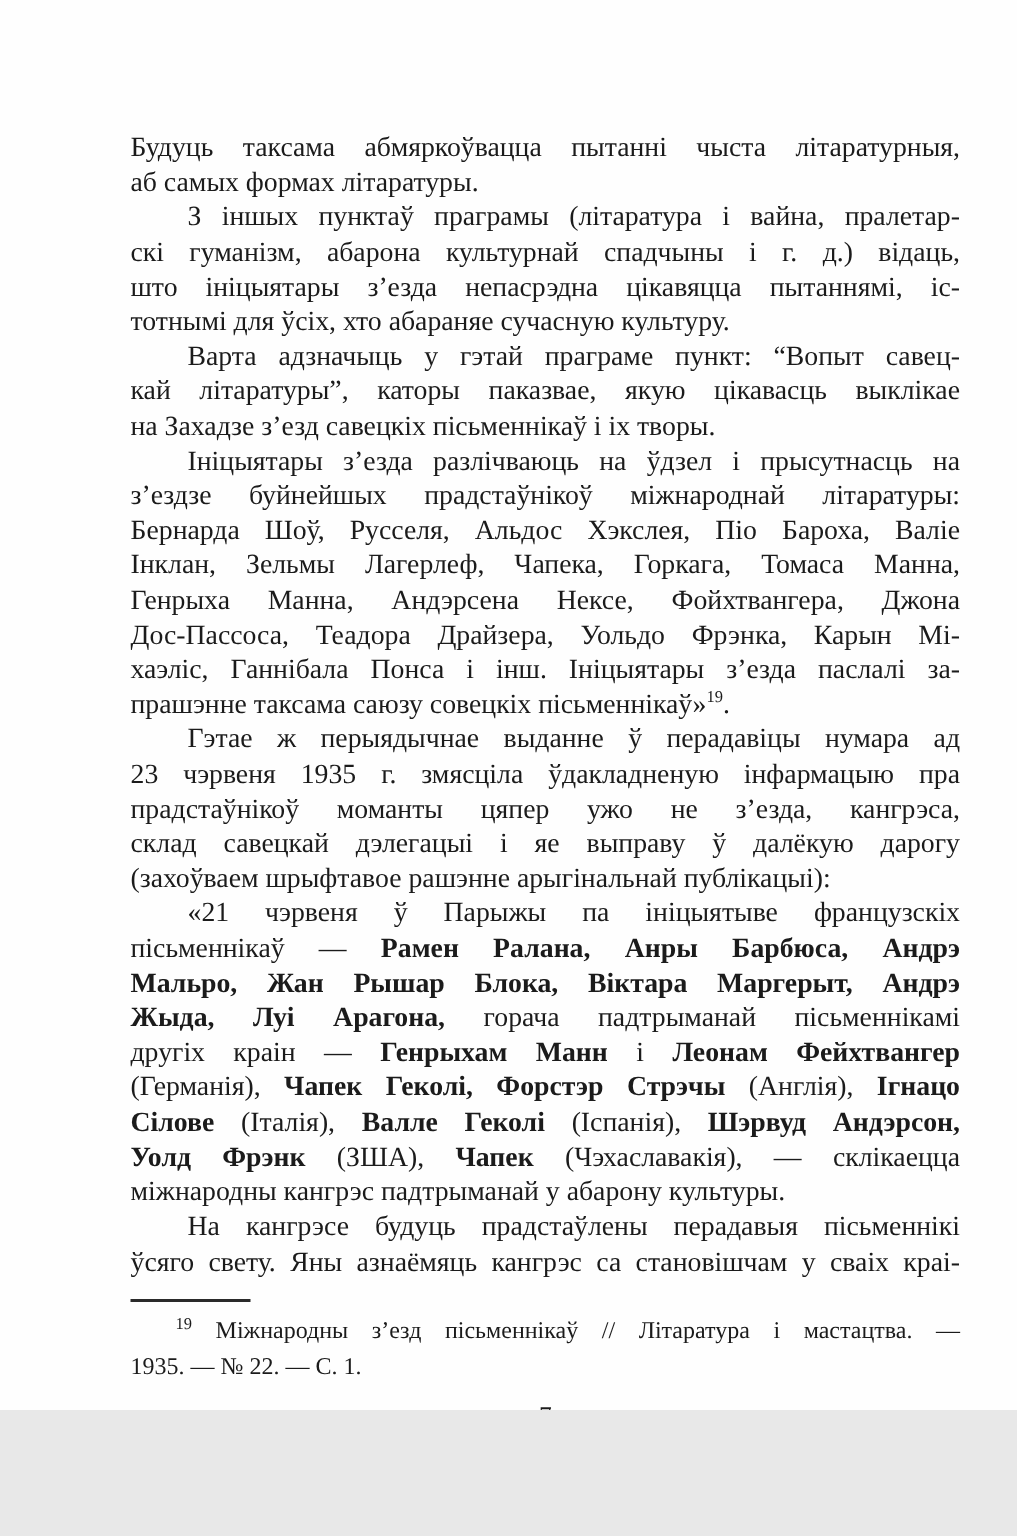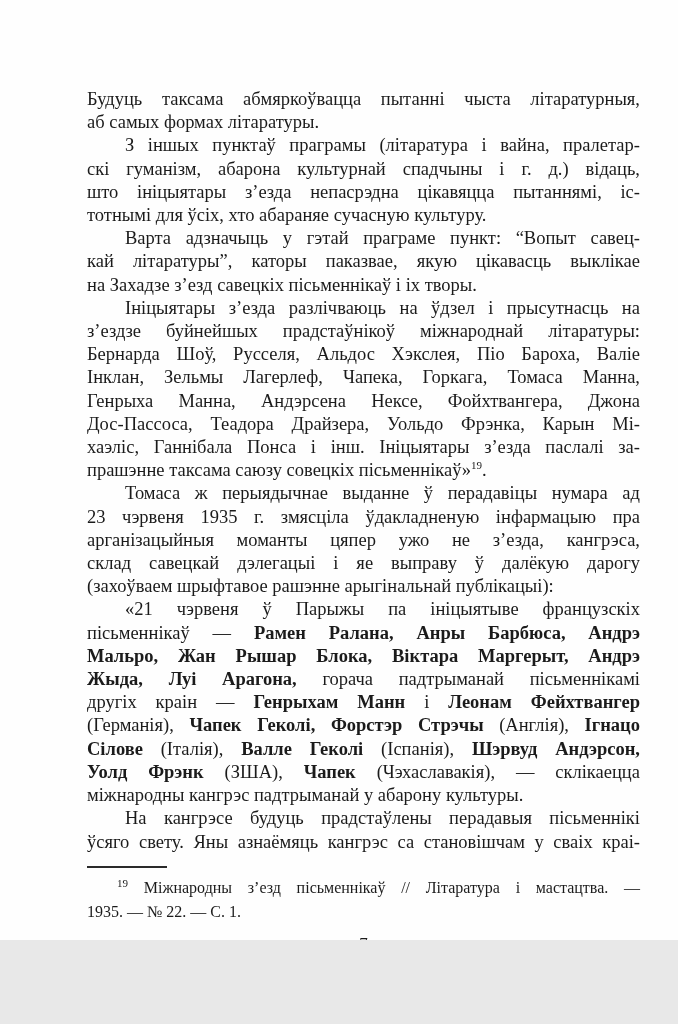--- a/index.html
+++ b/index.html
@@ -90,23 +90,23 @@
         <div class="line indent"><span>Ініцыятары з’езда разлічваюць на ўдзел і прысутнасць на</span></div>
         <div class="line"><span>з’ездзе буйнейшых прадстаўнікоў міжнароднай літаратуры:</span></div>
         <div class="line"><span>Бернарда Шоў, Русселя, Альдос Хэкслея, Піо Бароха, Валіе</span></div>
         <div class="line"><span>Інклан, Зельмы Лагерлеф, Чапека, Горкага, Томаса Манна,</span></div>
         <div class="line"><span>Генрыха Манна, Андэрсена Нексе, Фойхтвангера, Джона</span></div>
         <div class="line"><span>Дос-Пассоса, Теадора Драйзера, Уольдо Фрэнка, Карын Мі-</span></div>
         <div class="line"><span>хаэліс, Ганнібала Понса і інш. Ініцыятары з’езда паслалі за-</span></div>
         <div class="line last"><span>прашэнне таксама саюзу совецкіх пісьменнікаў»</span><span class="sup">19</span><span>.</span></div>
       </div>
       <div class="paragraph">
-        <div class="line indent"><span>Томаса ж перыядычнае выданне ў перадавіцы нумара ад</span></div>
+        <div class="line indent"><span>Гэтае ж перыядычнае выданне ў перадавіцы нумара ад</span></div>
         <div class="line"><span>23 чэрвеня 1935 г. змясціла ўдакладненую інфармацыю пра</span></div>
-        <div class="line"><span>арганізацыйныя моманты цяпер ужо не з’езда, кангрэса,</span></div>
+        <div class="line"><span>прадстаўнікоў моманты цяпер ужо не з’езда, кангрэса,</span></div>
         <div class="line"><span>склад савецкай дэлегацыі і яе выправу ў далёкую дарогу</span></div>
         <div class="line last"><span>(захоўваем шрыфтавое рашэнне арыгінальнай публікацыі):</span></div>
       </div>
       <div class="paragraph">
         <div class="line indent"><span>«21 чэрвеня ў Парыжы па ініцыятыве французскіх</span></div>
         <div class="line"><span>пісьменнікаў — </span><span class="bold">Рамен Ралана, Анры Барбюса, Андрэ</span></div>
         <div class="line"><span class="bold">Мальро, Жан Рышар Блока, Віктара Маргерыт, Андрэ</span></div>
         <div class="line"><span class="bold">Жыда, Луі Арагона,</span><span> горача падтрыманай пісьменнікамі</span></div>
         <div class="line"><span>другіх краін — </span><span class="bold">Генрыхам Манн</span><span> і </span><span class="bold">Леонам Фейхтвангер</span></div>
         <div class="line"><span>(Германія), </span><span class="bold">Чапек Геколі, Форстэр Стрэчы</span><span> (Англія), </span><span class="bold">Ігнацо</span></div>

